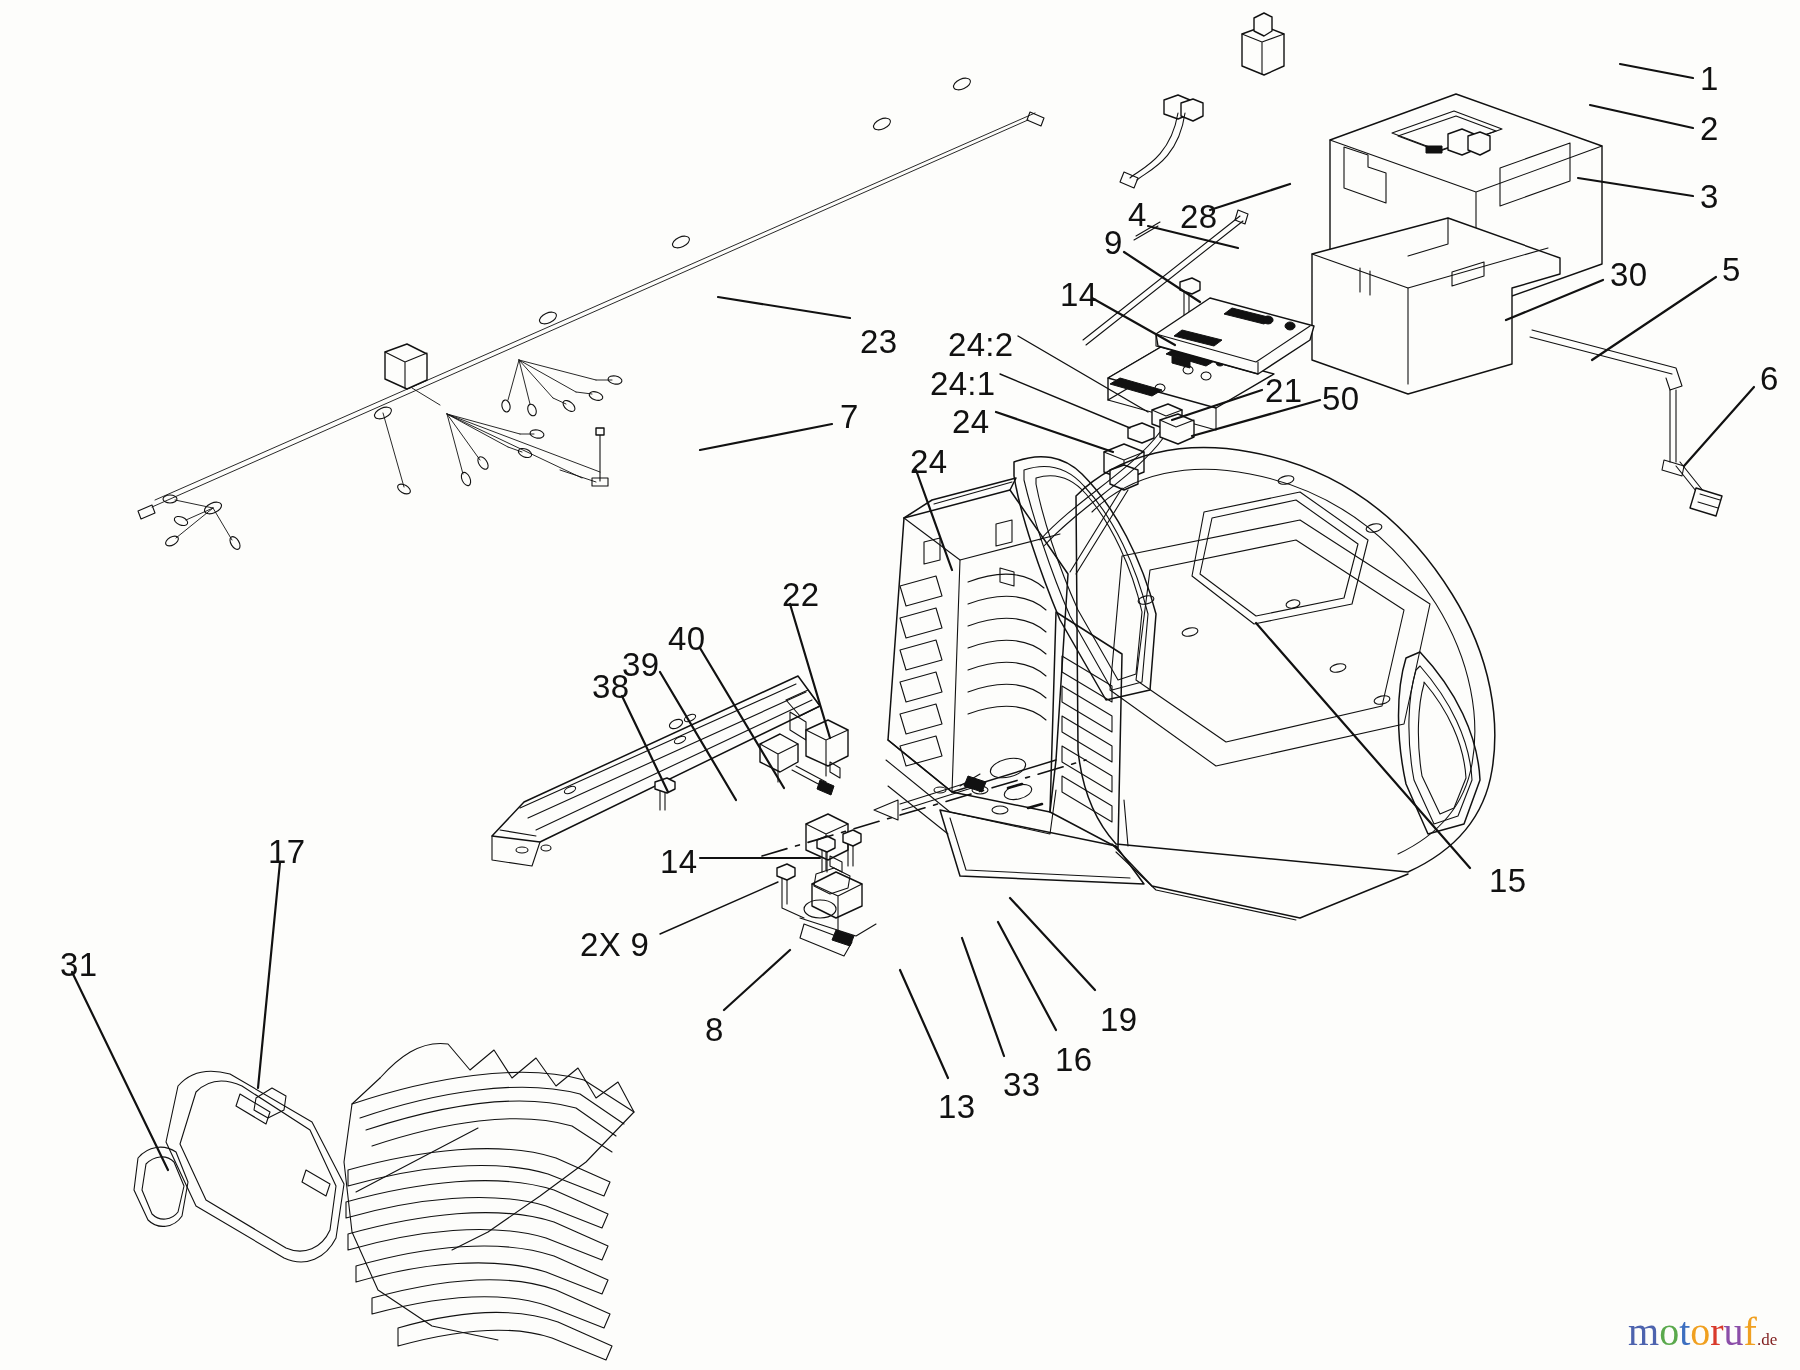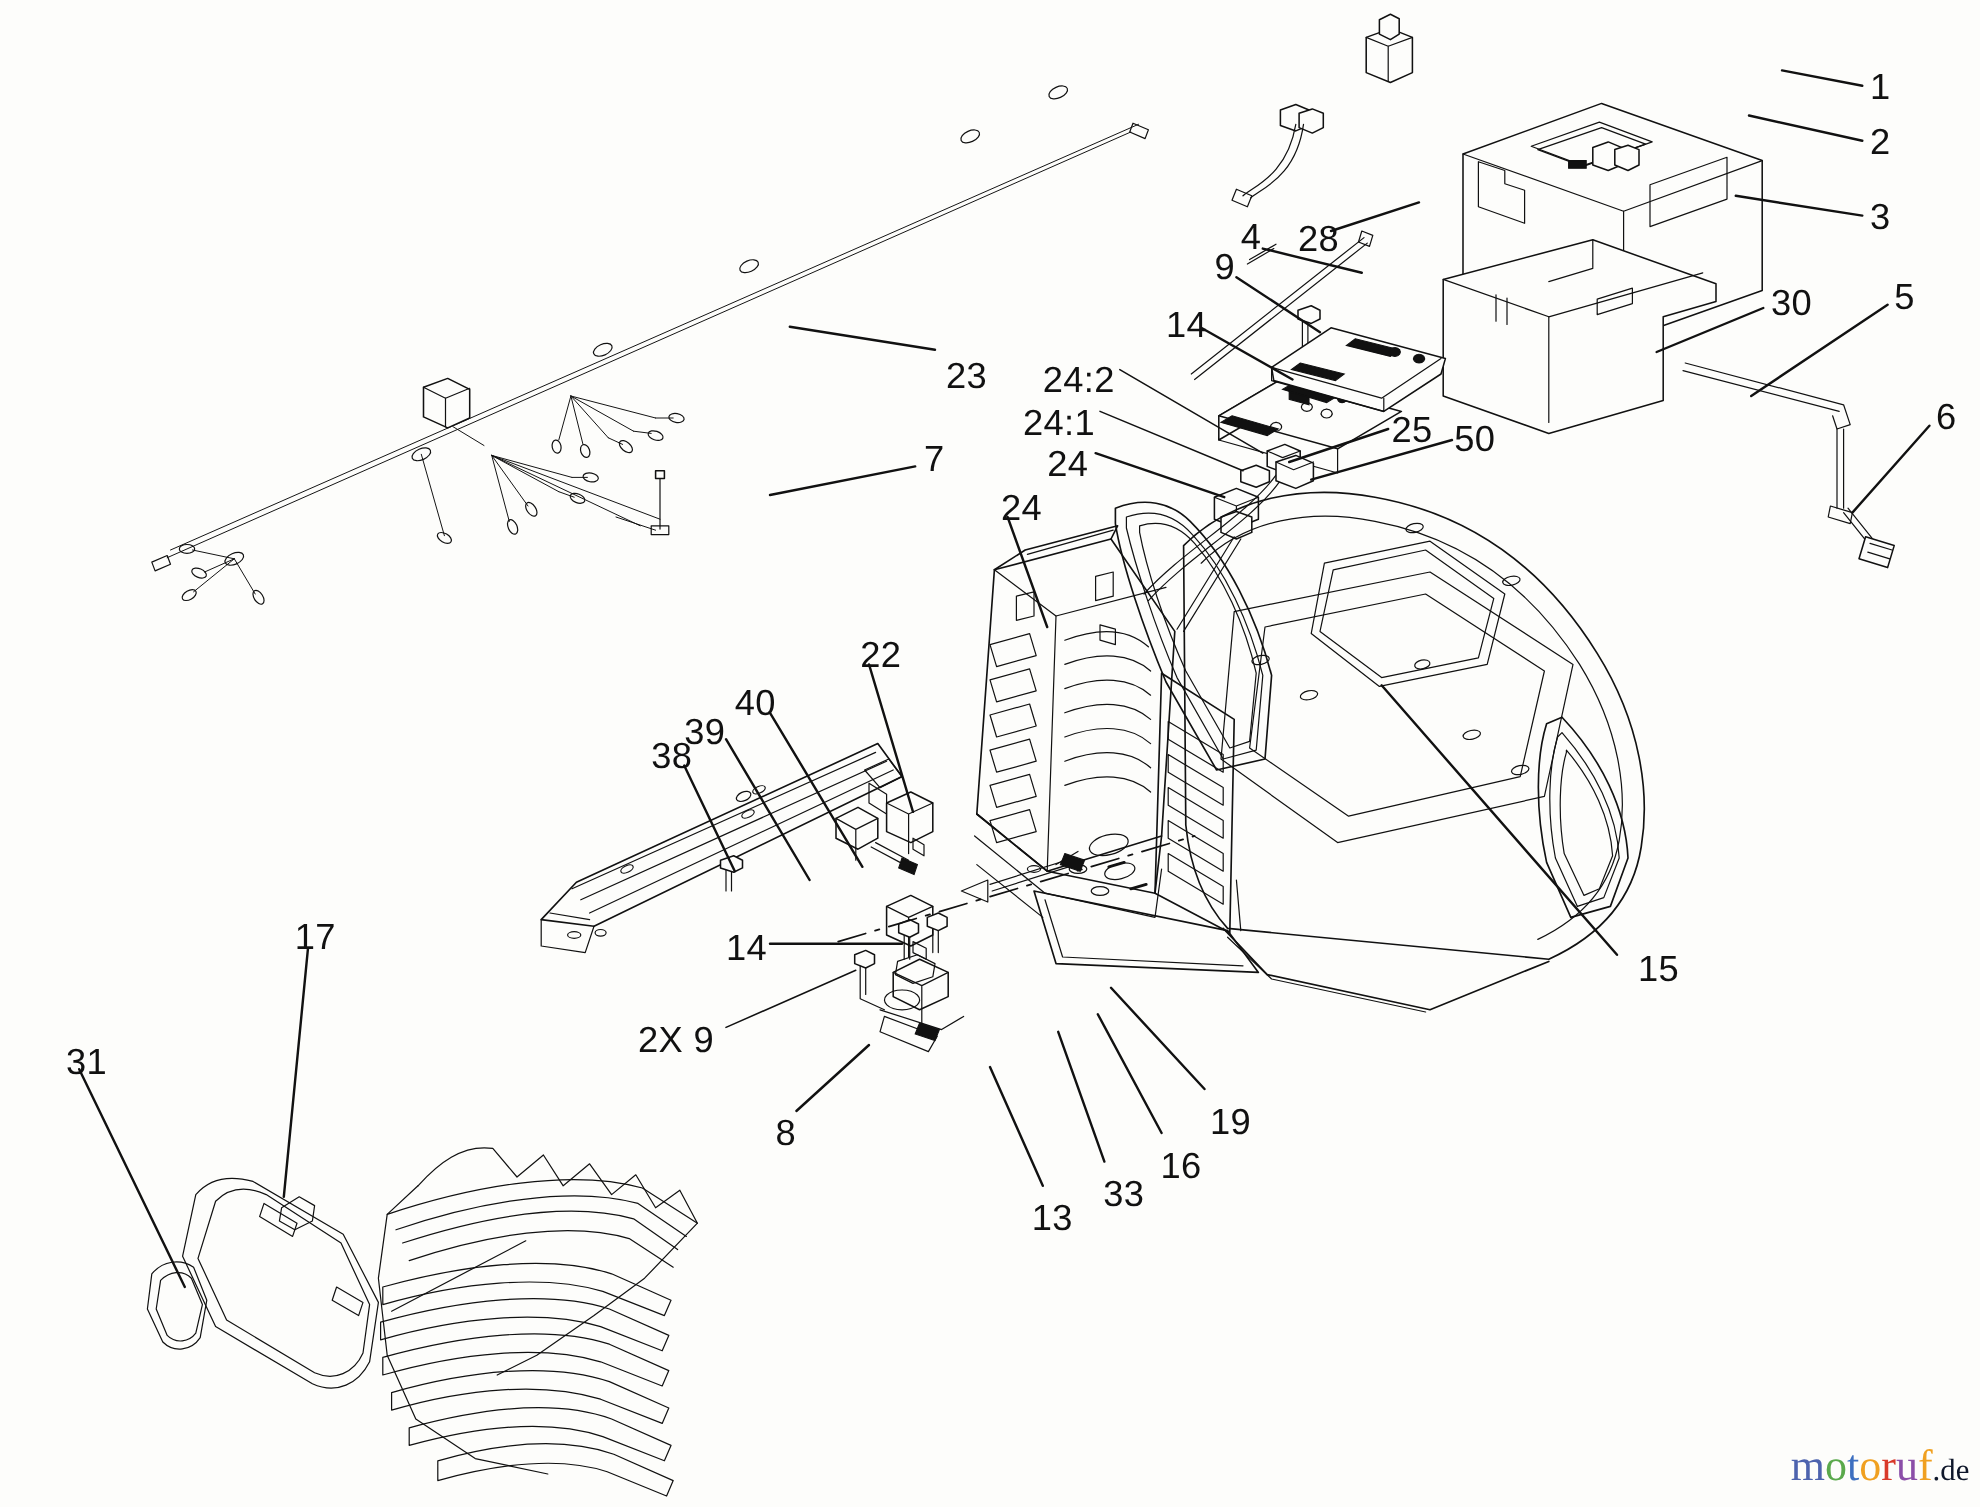--- a/index.html
+++ b/index.html
@@ -17,21 +17,21 @@
   }
   .wm{
     position:absolute;
     font-family:"Liberation Serif", serif;
     font-size:40px;
     font-weight:400;
     white-space:nowrap;
     line-height:1;
   }
   .wm span{display:inline-block;}
-  .wm .de{font-size:28px;color:#0f172a;}
+  .wm .de{font-size:17px;color:#7f1d1d;}
 </style>
 </head>
 <body>
 
 <div id="stage">
 
   <svg width="1800" height="1370" viewBox="0 0 1800 1370">
     <defs>
       <style>
         .ln   { fill:none; stroke:#111; stroke-width:1.5; stroke-linejoin:round; stroke-linecap:round; }
@@ -502,21 +502,21 @@
       <div class="callout" style="left: 1060px; top: 278px;">14</div>
       <div class="callout" style="left: 1465px; top: 864px; margin-left: 24px;">15</div>
       <div class="callout" style="left: 1055px; top: 1043px;">16</div>
       <div class="callout" style="left: 660px; top: 845px;">14</div>
       <div class="callout" style="left: 1100px; top: 1003px;">19</div>
       <div class="callout" style="left: 782px; top: 578px;">22</div>
       <div class="callout" style="left: 860px; top: 325px;">23</div>
       <div class="callout" style="left: 952px; top: 405px;">24</div>
       <div class="callout" style="left: 930px; top: 367px;">24:1</div>
       <div class="callout" style="left: 948px; top: 328px;">24:2</div>
-      <div class="callout" style="left: 1265px; top: 374px;">25</div>
+      <div class="callout" style="left: 1265px; top: 374px;">21</div>
       <div class="callout" style="left: 1180px; top: 200px;">28</div>
       <div class="callout" style="left: 1610px; top: 258px;">30</div>
       <div class="callout" style="left: 60px; top: 948px;">31</div>
       <div class="callout" style="left: 1003px; top: 1068px;">33</div>
       <div class="callout" style="left: 1322px; top: 382px;">50</div>
       <div class="callout" style="left: 910px; top: 445px;">24</div>
       <div class="callout" style="left: 592px; top: 670px;">38</div>
       <div class="callout" style="left: 622px; top: 648px;">39</div>
       <div class="callout" style="left: 668px; top: 622px;">40</div>
       <div class="callout" style="left: 580px; top: 928px;">2X 9</div>

